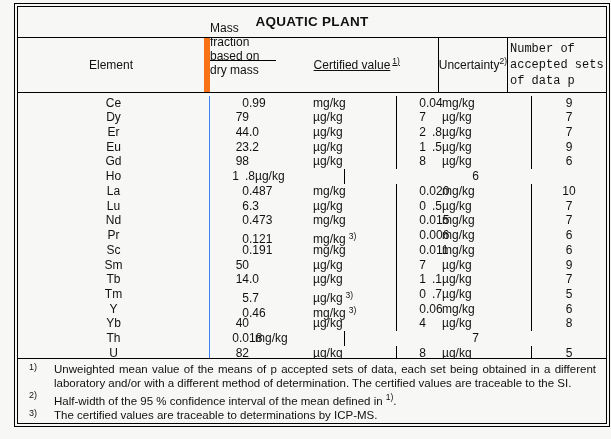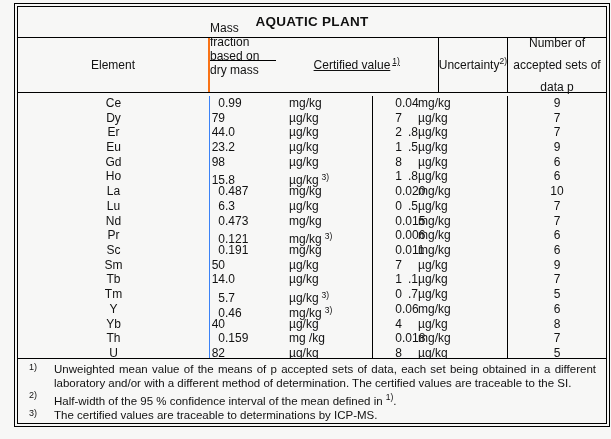--- a/index.html
+++ b/index.html
@@ -25,45 +25,45 @@
     display: flex; flex-direction: column;
   }
   .title-row {
     height: 31px; border-bottom: 1px solid #000;
     display: flex; align-items: center; justify-content: center;
     font-weight: bold; font-size: 13.5px; letter-spacing: .3px;
   }
   
   .hdr { display: flex; height: 55px; border-bottom: 1px solid #000; font-size: 12px; }
   .h-el {
-    width: 192px; border-right: 2px solid #f97316;
+    width: 192px; border-right: 6px solid #f97316;
     display: flex; align-items: center; justify-content: center;
   }
   .h-mid { width: 298px; border-right: 1px solid #000; display: flex; flex-direction: row; }
   .h-mass {
     height: 23px; border-bottom: 1px solid #000;
     display: flex; align-items: center; justify-content: center;
   }
   .h-sub { flex: 1; display: flex; }
   .h-cert { width: 163px; border-right: 1px solid #000; display: flex; align-items: center; justify-content: center; text-decoration: underline; }
   .h-unc  { flex: 1; display: flex; align-items: center; justify-content: center; }
   .h-sets {
     flex: 1; display: flex; align-items: center; justify-content: center;
-    text-align: center; line-height: 22px; padding: 0 2px;
+    text-align: left; line-height: 16px; padding: 0 2px; font-family: Liberation Mono, monospace;
   }
   .hsup { font-size: 8.5px; position: relative; top: -4px; margin-left: 2px; }
   .hsup.tight { margin-left: 0; }
   
   .data {
     height: 268px; border-bottom: 1px solid #000;
     padding-top: 3px; font-size: 12px; overflow: hidden;
   }
   .trow { display: flex; height: 14.72px; line-height: 14.72px; }
   .d-el   { width: 192px; border-right: 1px solid #3b82f6; text-align: center; }
-  .d-cv   { width: 163px; border-right: 1px solid #000; white-space: nowrap; }
+  .d-cv   { width: 163px; border-right: 1px solid #000; white-space: nowrap; margin-left: 24px; }
   .d-un   { width: 135px; border-right: 1px solid #000; white-space: nowrap; }
   .d-sets { flex: 1; text-align: center; }
   .d-cv .vint { display: inline-block; width: 15px; text-align: right; }
   .d-cv .vfrac{ display: inline-block; width: 64px; text-align: left; }
   .d-un .vint { display: inline-block; width: 29px; text-align: right; }
   .d-un .vfrac{ display: inline-block; width: 16px; text-align: right; }
   .vnote { font-size: 8.5px; margin-left: 3px; position: relative; top: 1px; }
   .vnote:empty { display: none; }
   
   .foot { flex: 1; padding: 4px 10px 0 6px; font-size: 11.5px; line-height: 13.2px; }
@@ -131,21 +131,20 @@
 
   <div class="trow">
     <div class="d-el">Gd</div>
     <div class="d-cv"><span class="vint">98</span><span class="vfrac"></span><span class="vunit">µg/kg</span></div>
     <div class="d-un"><span class="vint">8</span><span class="vfrac"></span><span class="vunit">µg/kg</span></div>
     <div class="d-sets">6</div>
   </div>
 
   <div class="trow">
     <div class="d-el">Ho</div>
-    <div class="d-cv"><span class="vint">15</span><span class="vfrac">.8</span><span class="vunit">µg/kg</span><sup class="vnote">3)</sup></div>
     <div class="d-un"><span class="vint">1</span><span class="vfrac">.8</span><span class="vunit">µg/kg</span></div>
     <div class="d-sets">6</div>
   </div>
 
   <div class="trow">
     <div class="d-el">La</div>
     <div class="d-cv"><span class="vint">0</span><span class="vfrac">.487</span><span class="vunit">mg/kg</span></div>
     <div class="d-un"><span class="vint">0</span><span class="vfrac">.020</span><span class="vunit">mg/kg</span></div>
     <div class="d-sets">10</div>
   </div>
@@ -208,21 +207,20 @@
 
   <div class="trow">
     <div class="d-el">Yb</div>
     <div class="d-cv"><span class="vint">40</span><span class="vfrac"></span><span class="vunit">µg/kg</span></div>
     <div class="d-un"><span class="vint">4</span><span class="vfrac"></span><span class="vunit">µg/kg</span></div>
     <div class="d-sets">8</div>
   </div>
 
   <div class="trow">
     <div class="d-el">Th</div>
-    <div class="d-cv"><span class="vint">0</span><span class="vfrac">.159</span><span class="vunit">mg /kg</span></div>
     <div class="d-un"><span class="vint">0</span><span class="vfrac">.018</span><span class="vunit">mg/kg</span></div>
     <div class="d-sets">7</div>
   </div>
 
   <div class="trow">
     <div class="d-el">U</div>
     <div class="d-cv"><span class="vint">82</span><span class="vfrac"></span><span class="vunit">µg/kg</span></div>
     <div class="d-un"><span class="vint">8</span><span class="vfrac"></span><span class="vunit">µg/kg</span></div>
     <div class="d-sets">5</div>
   </div>

